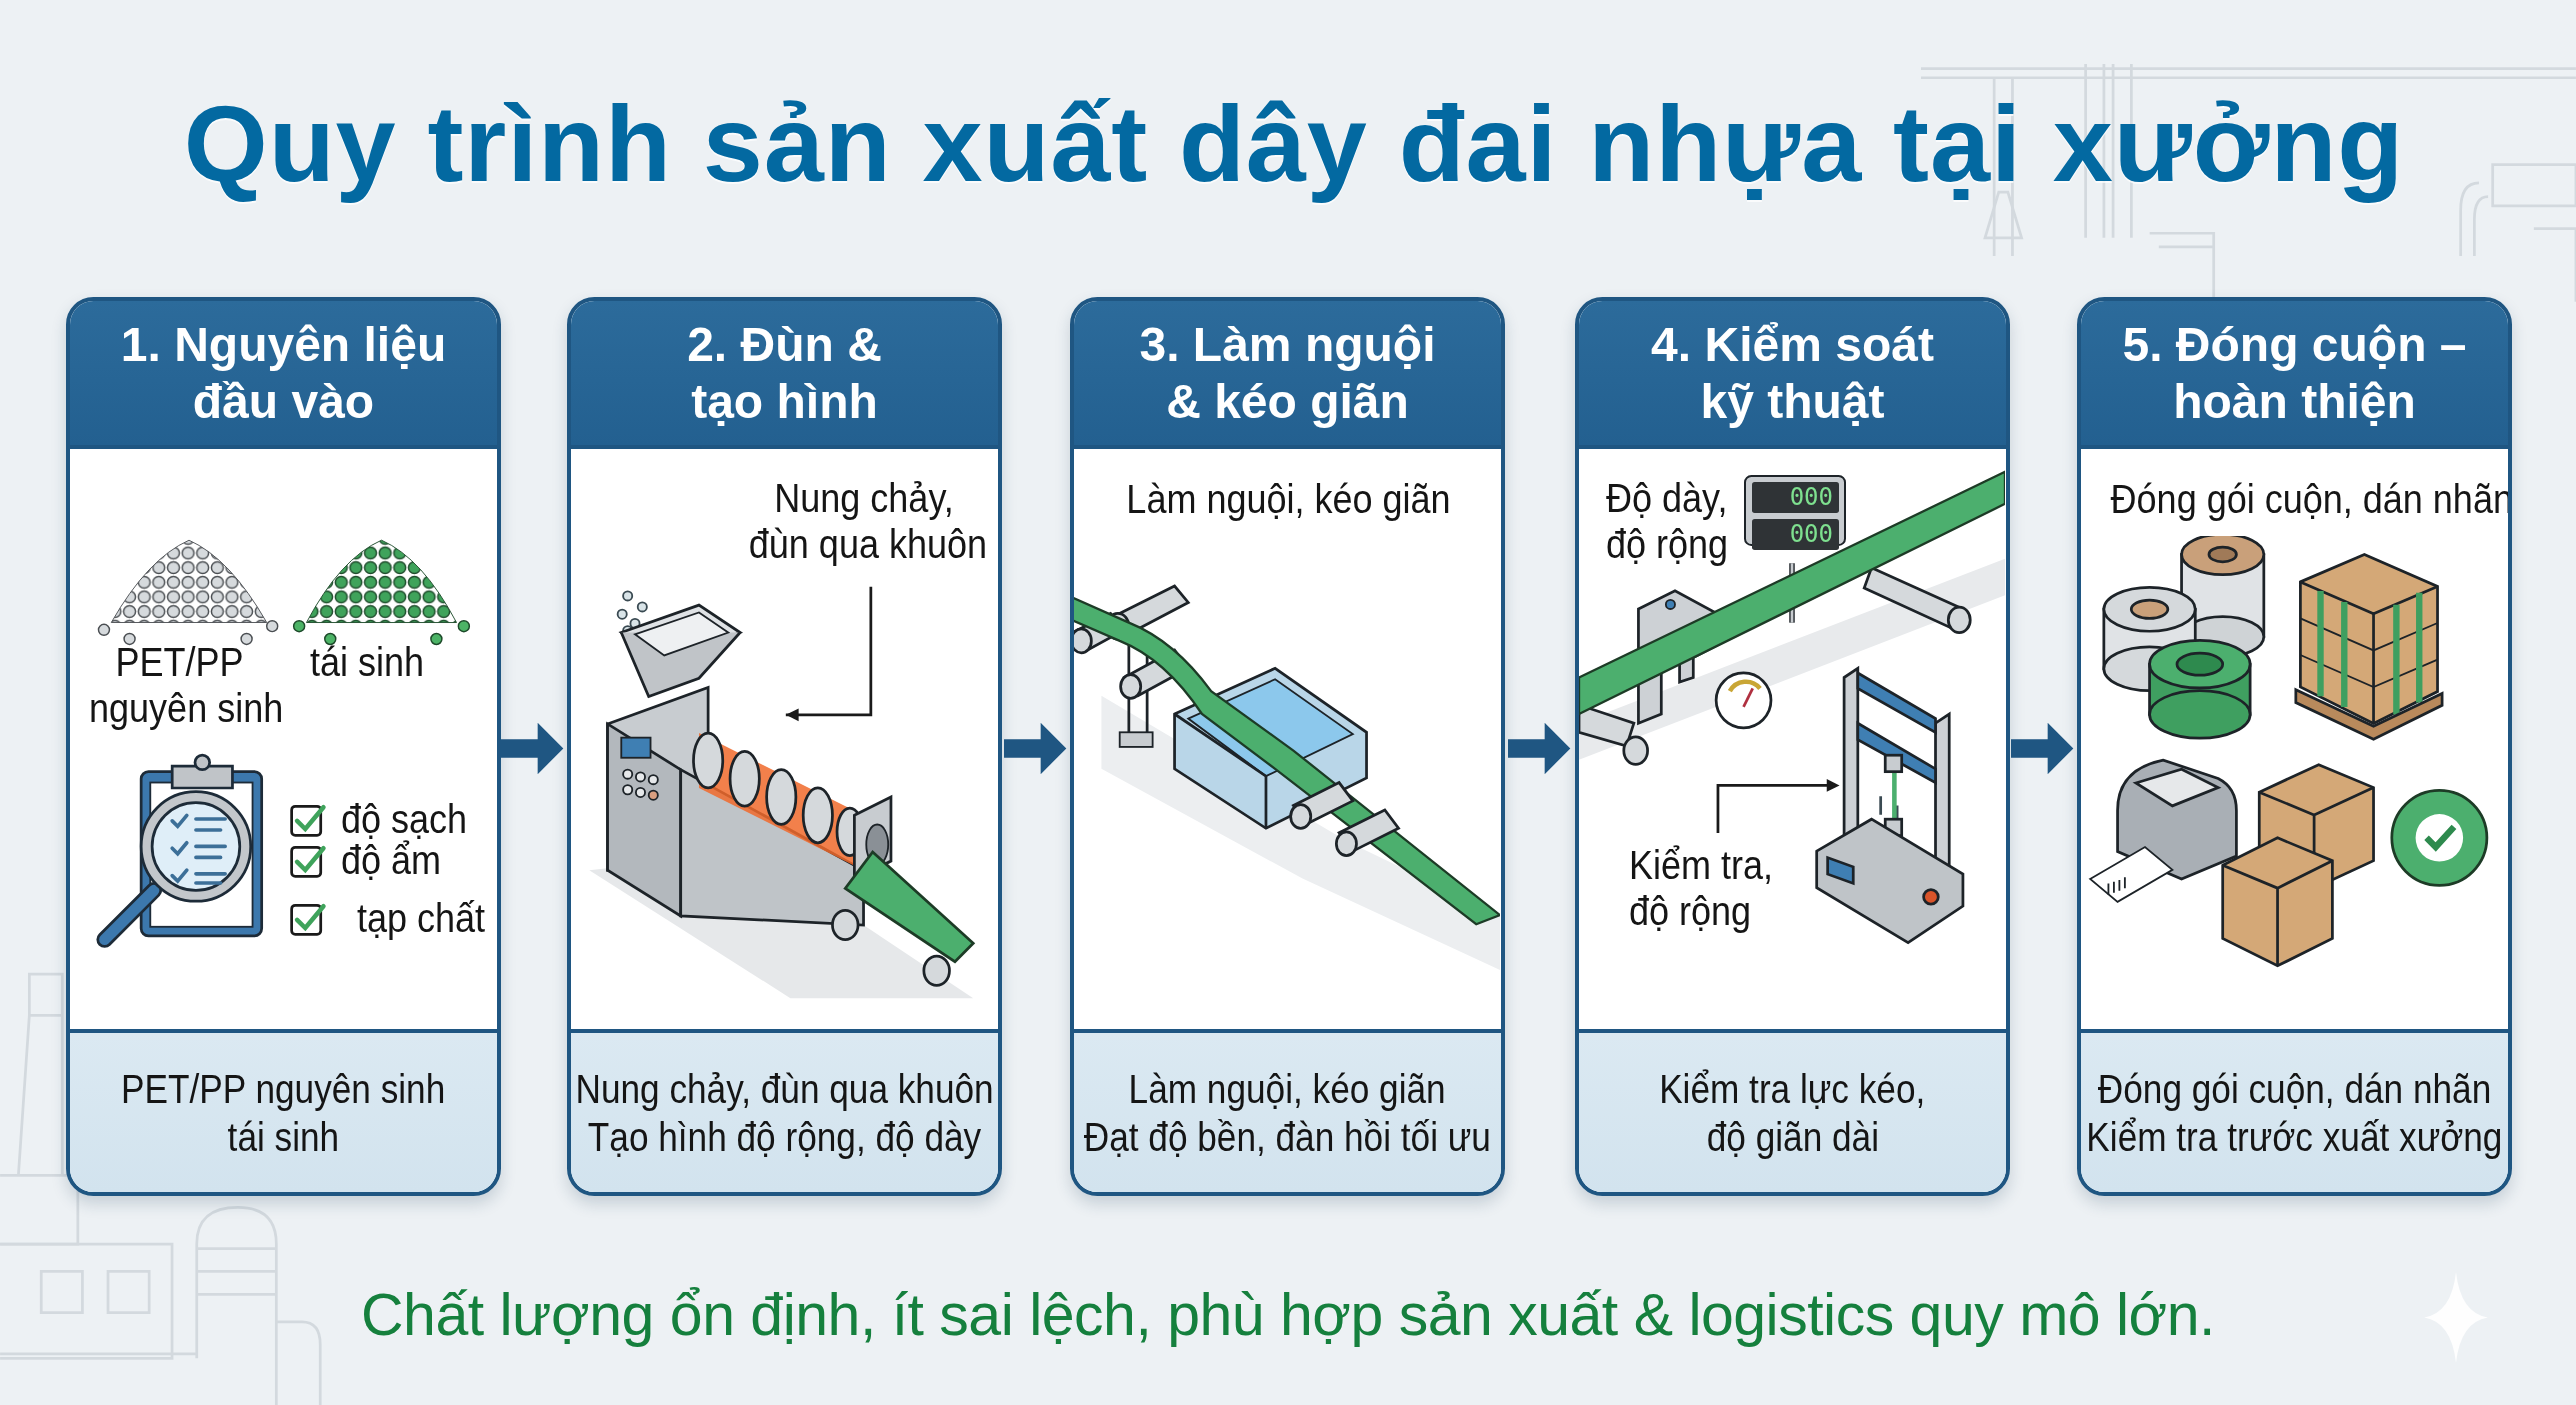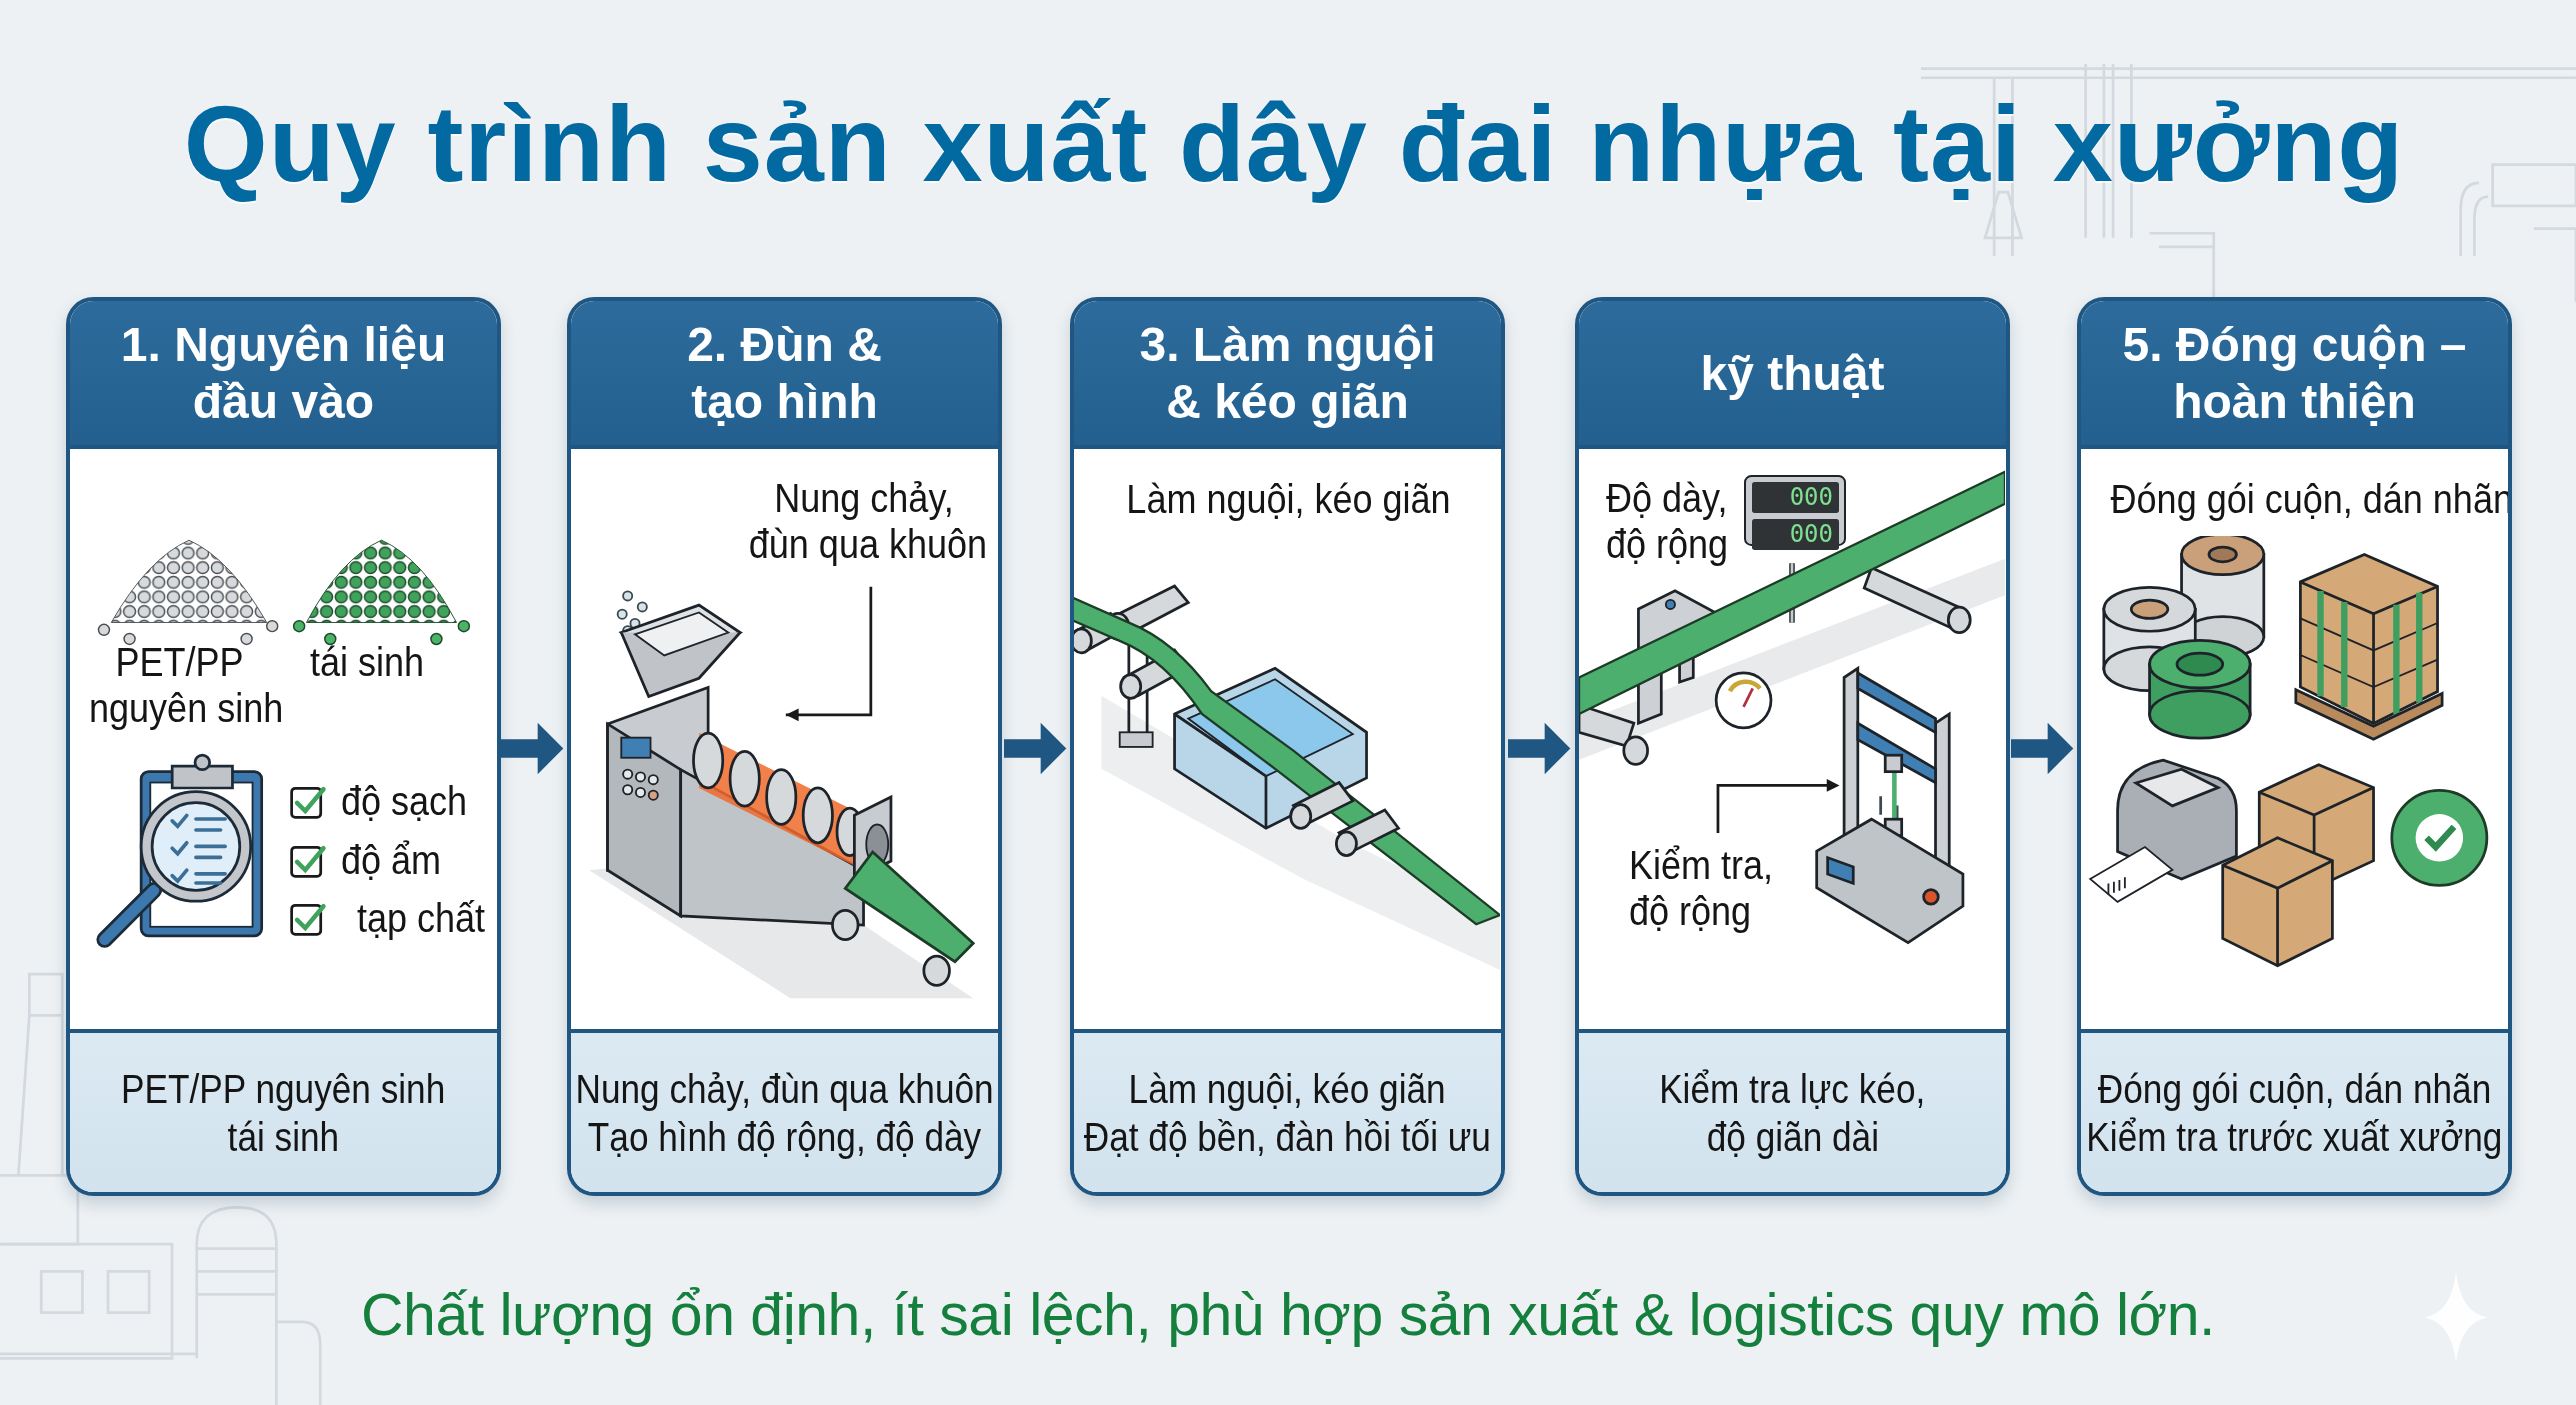--- a/index.html
+++ b/index.html
@@ -139,21 +139,21 @@
       <circle cx="118" cy="110" r="60" fill="#c3c7cb" stroke="#1d2b38" stroke-width="3"></circle>
       <circle cx="118" cy="110" r="48" fill="#dfeef8" stroke="#1d2b38" stroke-width="3"></circle>
       <g stroke="#3c6f98" stroke-width="4" fill="none" stroke-linecap="round">
         <path d="M92 82 l6 6 l10 -12"></path>
           <path d="M92 112 l6 6 l10 -12"></path>
           <path d="M92 142 l6 6 l10 -12"></path>
         <path d="M118 80 H150 M118 92 H145 M118 110 H150 M118 122 H145 M118 140 H150 M118 150 H145"></path>
       </g>
     </svg>
 
-    <div class="check-row" style="left:218px;top:329px;">
+    <div class="check-row" style="left:218px;top:347px;">
       <svg width="40" height="40" viewBox="0 0 44 44">
           <rect x="4" y="8" width="32" height="32" rx="4" fill="#fff" stroke="#1a1a1a" stroke-width="3"></rect>
           <path d="M10 24 l9 9 l20 -24" stroke="#3fa35b" stroke-width="5" fill="none" stroke-linecap="round"></path>
         </svg>
       <span class="lbl" style="margin-left:12.8px;">độ sạch</span>
     </div>
     <div class="check-row" style="left:218px;top:388px;">
       <svg width="40" height="40" viewBox="0 0 44 44">
           <rect x="4" y="8" width="32" height="32" rx="4" fill="#fff" stroke="#1a1a1a" stroke-width="3"></rect>
           <path d="M10 24 l9 9 l20 -24" stroke="#3fa35b" stroke-width="5" fill="none" stroke-linecap="round"></path>
@@ -282,20 +282,21 @@
   </div>
   <div class="card-footer">
     <span>Làm nguội, kéo giãn</span>
     <span>Đạt độ bền, đàn hồi tối ưu</span>
   </div>
 </div>
 
 <div class="card" style="left:1575px;">
   <div class="card-header">
     <div>
+      <span>4. Kiểm soát</span>
       <span>kỹ thuật</span>
     </div>
   </div>
   <div class="card-body">
     <div class="lbl" style="left:27.4px;top:25.6px;">
       <div>Độ dày,</div>
       <div>độ rộng</div>
     </div>
 
     <div style="position:absolute;left:165px;top:25.6px;width:102px;height:71px;background:#c8ccd0;border:2.7px solid #1d2328;border-radius:7.3px;padding:5.5px;">

